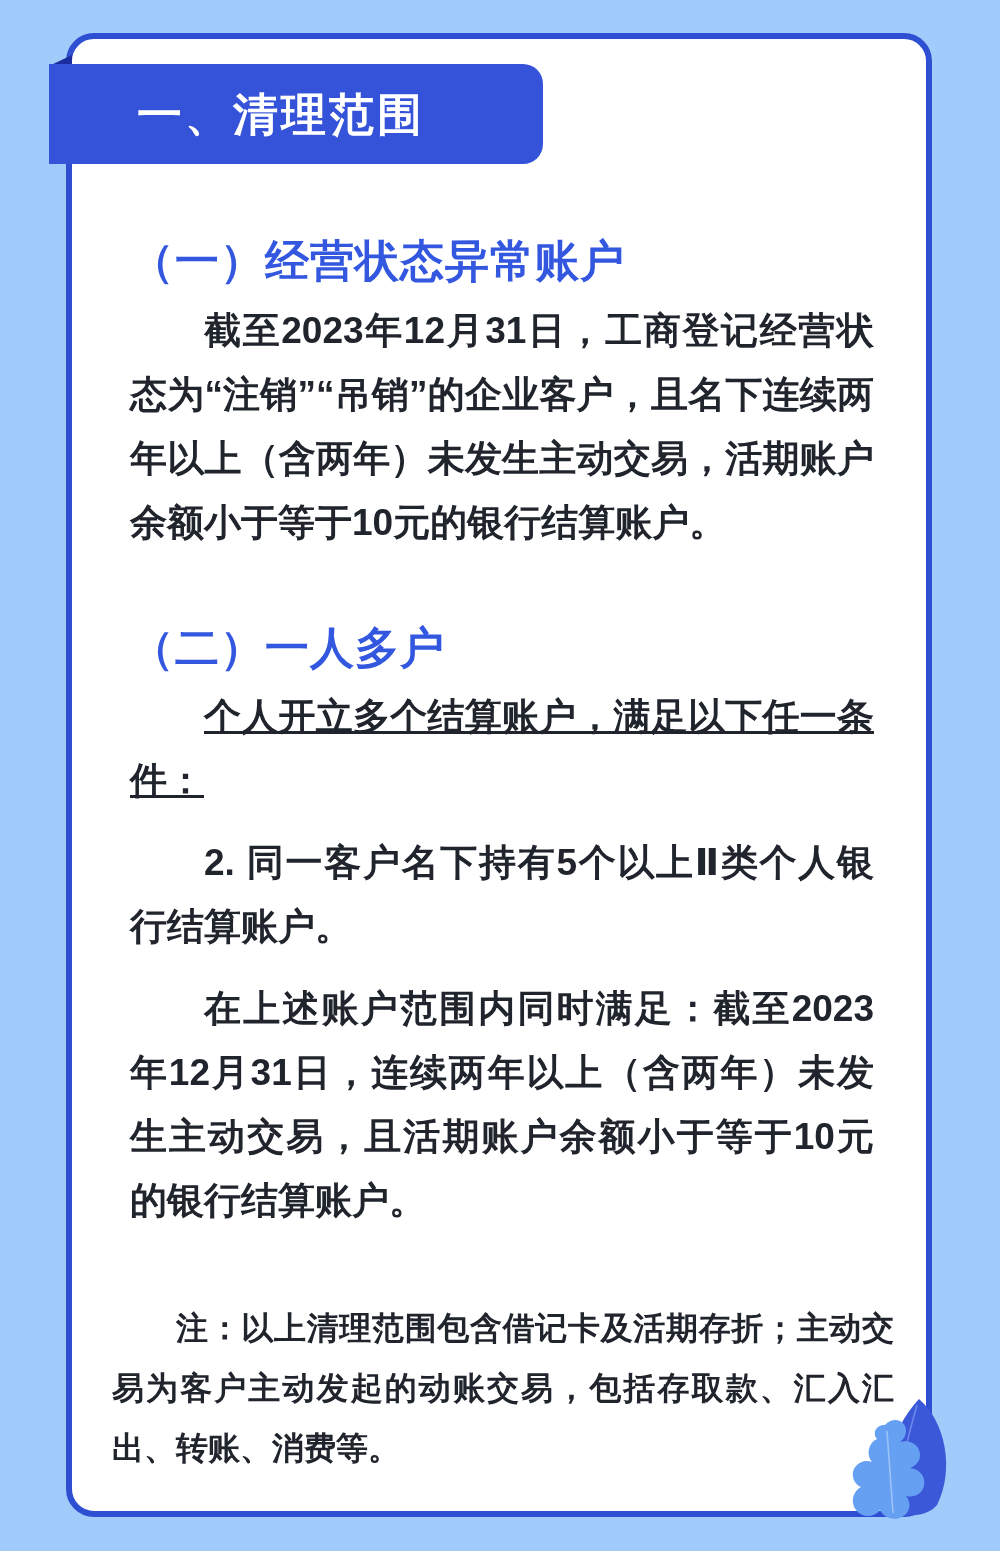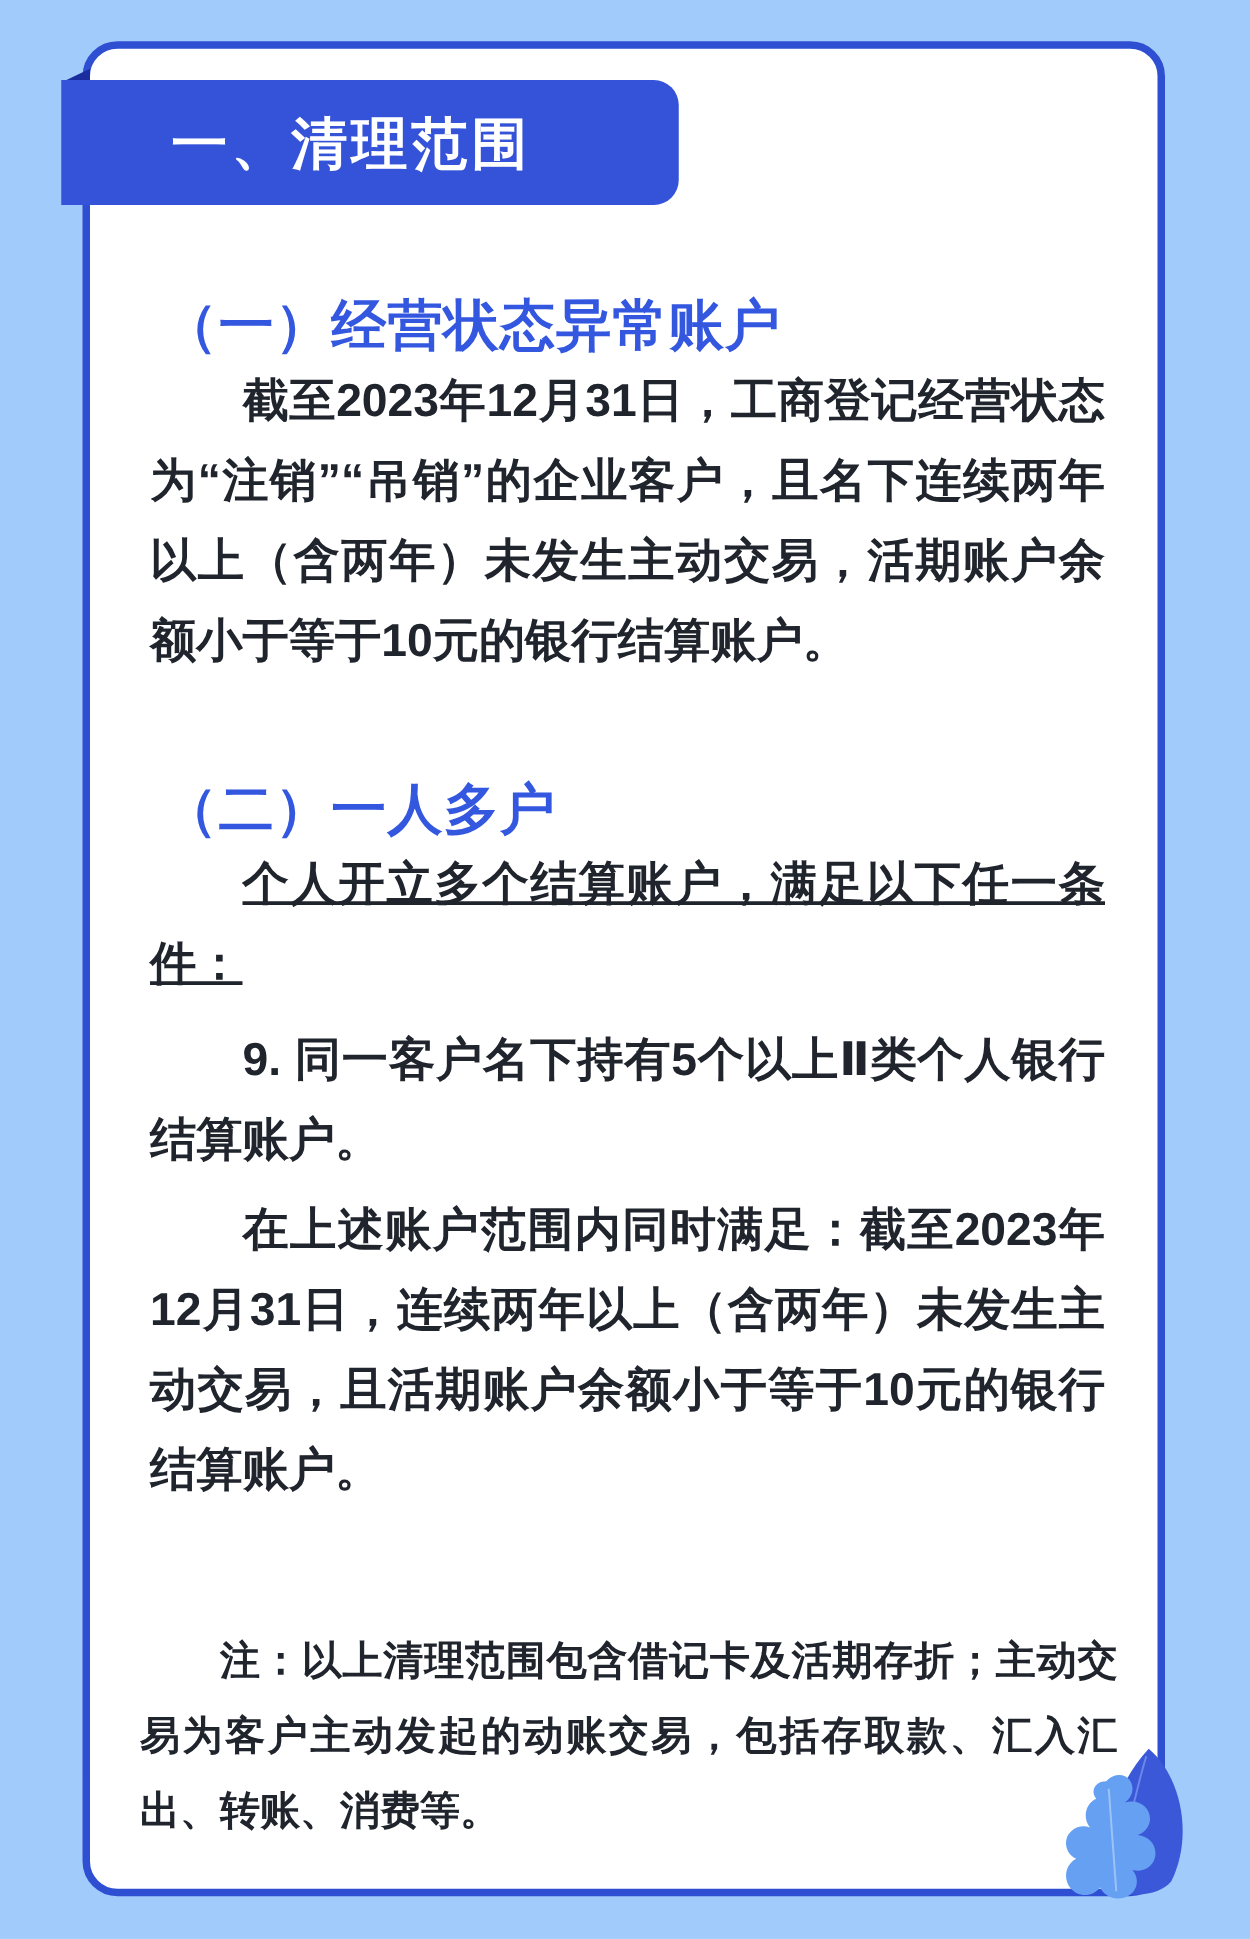--- a/index.html
+++ b/index.html
@@ -68,21 +68,21 @@
     position: absolute;
     left: 112px;
     width: 780px;
     color: #20242c;
     font-size: 37px;
     font-weight: bold;
     line-height: 64px;
     text-align: justify;
     z-index: 2;
   }
-  .body-block p { text-indent: 2em; margin: 8px; }
+  .body-block p { text-indent: 2em; margin: 18px; }
   .p1 { top: 281px; }
   .sec2 { top: 667px; }
   .sec2 p.lead { margin-bottom: 13px; text-decoration: underline; }
   .note-block {
     position: absolute;
     left: 112px; top: 1298px;
     width: 782px;
     color: #20242c;
     font-size: 32px;
     font-weight: bold;
@@ -113,21 +113,21 @@
   <h2 class="sub-heading h1">（一）经营状态异常账户</h2>
 
   <div class="body-block p1">
     <p>截至2023年12月31日，工商登记经营状态为“注销”“吊销”的企业客户，且名下连续两年以上（含两年）未发生主动交易，活期账户余额小于等于10元的银行结算账户。</p>
   </div>
 
   <h2 class="sub-heading h2">（二）一人多户</h2>
 
   <div class="body-block sec2">
     <p class="lead">个人开立多个结算账户，满足以下任一条件：</p>
-    <p>9. 同一客户名下持有5个以上Ⅱ类个人银行结算账户。</p>
+    <p>2. 同一客户名下持有5个以上Ⅱ类个人银行结算账户。</p>
     <p>在上述账户范围内同时满足：截至2023年12月31日，连续两年以上（含两年）未发生主动交易，且活期账户余额小于等于10元的银行结算账户。</p>
   </div>
 
   <p class="note-block">注：以上清理范围包含借记卡及活期存折；主动交易为客户主动发起的动账交易，包括存取款、汇入汇出、转账、消费等。</p>
 
   <svg class="leaves" width="135" height="130" viewBox="0 0 135 130" aria-hidden="true">
 
     <path d="M74 6 C 100 28, 110 76, 92 112 C 84 122, 64 126, 46 119 C 34 86, 44 38, 74 6 Z" fill="#3a58d8"></path>
     <path d="M72 12 C 62 46, 54 84, 50 116" stroke="#6c86ea" stroke-width="1.6" fill="none"></path>
 

